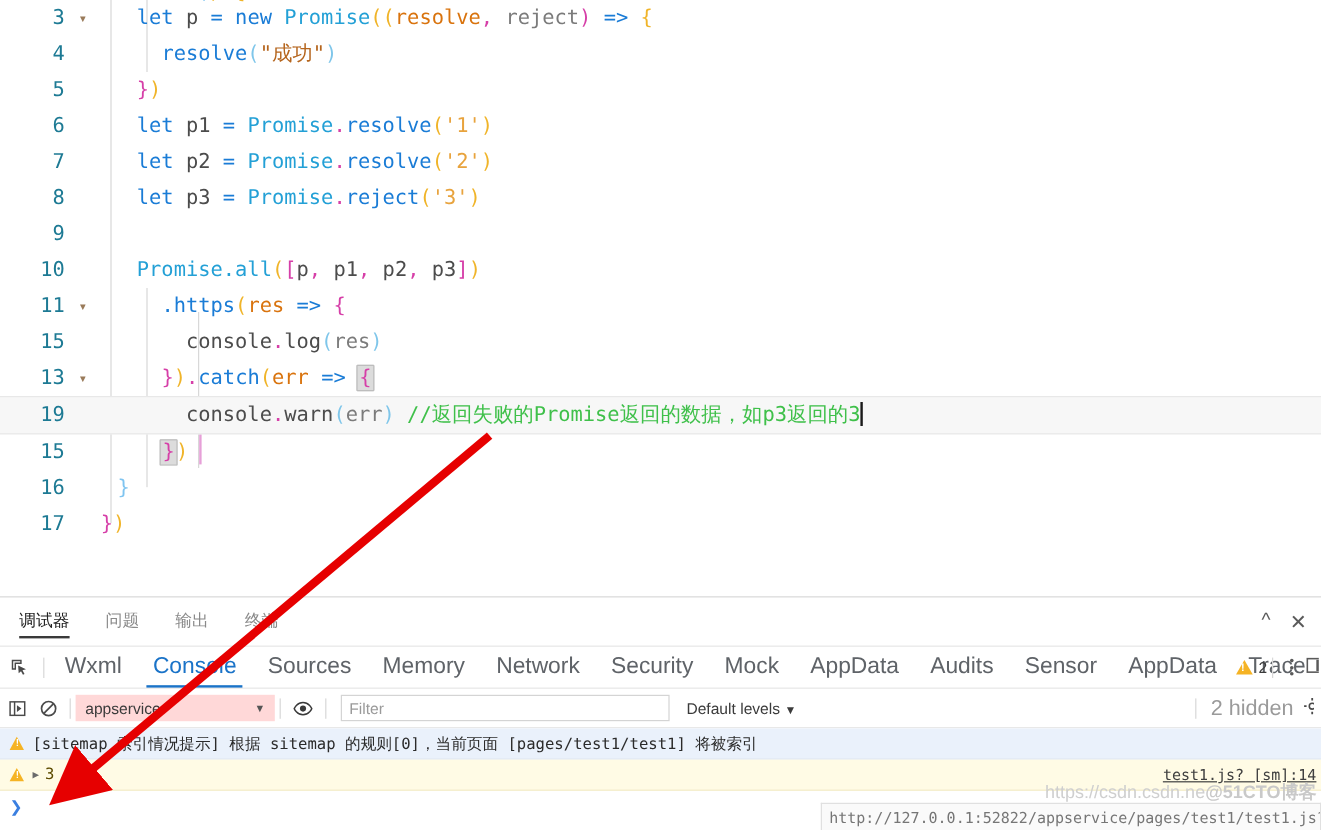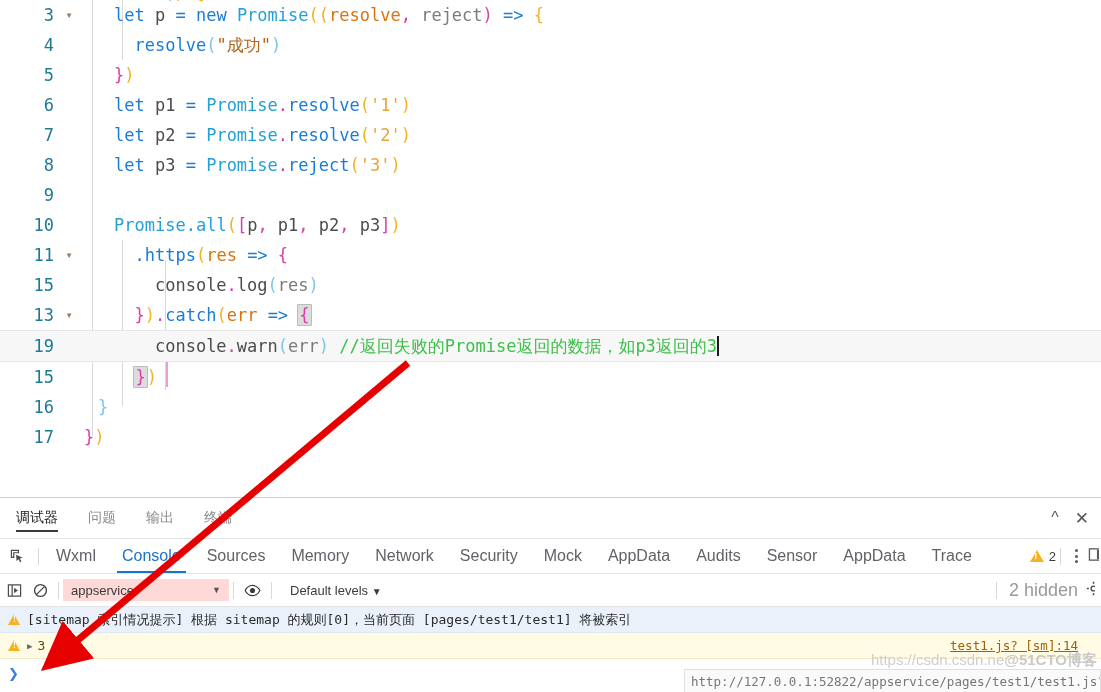--- a/index.html
+++ b/index.html
@@ -85,21 +85,21 @@
   .panel-right{position:absolute;right:8px;top:0;height:40px;display:flex;align-items:center;gap:16px;}
   .ico-btn{color:#5a5a5a;font-size:16px;cursor:pointer;line-height:1;}
   .dt-tabs{
     height:34px;border-bottom:1px solid #e3e3e3;display:flex;align-items:center;
     background:#fff;position:relative;
   }
   .inspect-ico{width:34px;display:flex;align-items:center;justify-content:center;color:#5a5a5a;}
   .vsep{width:1px;height:17px;background:#d8d8d8;margin:0 4px;}
   .dt-tab{
     position:relative;padding:0 13px;height:34px;display:flex;align-items:center;
-    color:#5f6368;font-size:16px;cursor:pointer;white-space:nowrap;
+    color:#5f6368;font-size:19px;cursor:pointer;white-space:nowrap;
   }
   .dt-tab.active{color:#1a73c8;}
   .dt-tab.active:after{content:"";position:absolute;left:8px;right:8px;bottom:0;height:2px;background:#1a73c8;}
   .dt-right{position:absolute;right:0;top:0;height:34px;display:flex;align-items:center;padding-right:2px;}
   .warn-count{display:flex;align-items:center;gap:5px;color:#3b3b3b;font-size:13px;}
   .tri-warn{
     width:0;height:0;border-left:7px solid transparent;border-right:7px solid transparent;
     border-bottom:12px solid #f5b324;position:relative;
   }
   .tri-warn:after{content:"!";position:absolute;left:-2.5px;top:2px;font-size:9px;color:#fff;font-weight:bold;line-height:1;}
@@ -127,21 +127,21 @@
     position:relative;
   }
   .msg.info{background:#eaf1fb;border-bottom:1px solid #dfe6f0;color:#2b2b2b;}
   .msg.warn{background:#fffbe5;border-bottom:1px solid #f3ecc9;color:#5c4b00;}
   .wicon{
     width:0;height:0;border-left:6px solid transparent;border-right:6px solid transparent;
     border-bottom:11px solid #f5b324;margin:0 7px 0 2px;position:relative;flex:none;
   }
   .wicon:after{content:"!";position:absolute;left:-2px;top:2px;font-size:8px;color:#fff;font-weight:bold;line-height:1;}
   .disc{color:#6b6b6b;font-size:9px;margin-right:5px;}
-  .srclink{position:absolute;right:23px;color:#a16207;text-decoration:underline;font-size:12.5px;}
+  .srclink{position:absolute;right:4px;color:#404040;text-decoration:underline;font-size:12.5px;}
   .prompt-row{display:flex;align-items:center;height:28px;padding-left:8px;}
   .prompt-car{color:#3a7fe0;font-size:13px;}
   .status-url{
     position:absolute;left:684px;bottom:0;height:24px;width:417px;
     background:#fafafa;border:1px solid #e0e0e0;border-bottom:none;
     display:flex;align-items:center;padding:0 6px;color:#767676;font-size:12.5px;
     font-family:"DejaVu Sans Mono","Liberation Mono",monospace;white-space:nowrap;overflow:hidden;
     box-sizing:border-box;
   }
   .watermark{
@@ -366,20 +366,23 @@
       <span class="car">▼</span>
     </span>
     <span class="vsep"></span>
     <span style="padding:0 6px;display:flex;align-items:center;">
       <svg width="17" height="13" viewBox="0 0 20 14" aria-hidden="true">
         <path d="M10 1 C4 1 1.4 7 1.4 7 C1.4 7 4 13 10 13 C16 13 18.6 7 18.6 7 C18.6 7 16 1 10 1 Z" fill="none" stroke="#3a3a3a" stroke-width="1.4"></path>
         <circle cx="10" cy="7" r="3" fill="#3a3a3a"></circle>
       </svg>
     </span>
     <span class="vsep"></span>
+    <span class="filter-box">
+      <span>Filter</span>
+    </span>
     <span class="levels">
       <span>Default levels</span>
       <span style="font-size:10px;">▼</span>
     </span>
     <span style="position:absolute;right:6px;display:flex;align-items:center;gap:8px;">
       <span class="vsep"></span>
       <span class="hidden-note">2 hidden</span>
       <span style="overflow:hidden;width:9px;display:block;">
         <svg width="15" height="15" viewBox="0 0 16 16" aria-hidden="true">
           <circle cx="8" cy="8" r="2.6" fill="none" stroke="#4a4a4a" stroke-width="1.4"></circle>

